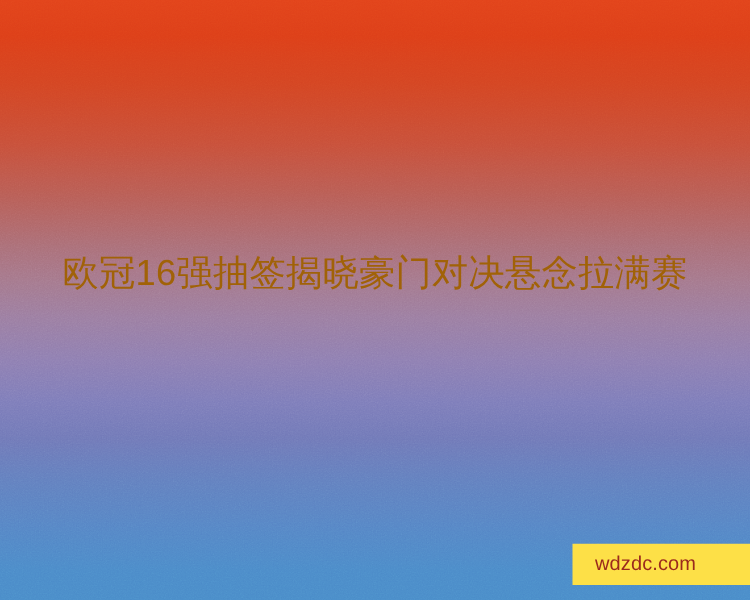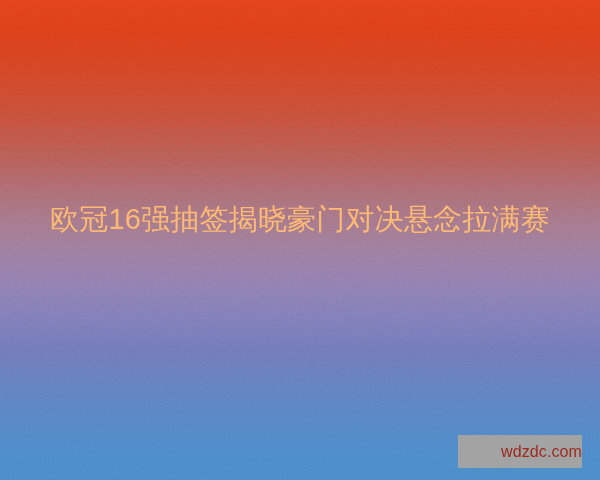--- a/index.html
+++ b/index.html
@@ -51,39 +51,40 @@
     pointer-events: none;
   }
 
   
   #headline {
     position: absolute;
     left: 30px;
     right: 30px;
     top: 198px;
     text-align: center;
-    color: #fdba74;
+    color: #a16207;
     font-size: 29px;
     line-height: 42px;
     letter-spacing: .2px;
     font-weight: 400;
     text-rendering: optimizeLegibility;
   }
 
   
   #watermark-badge {
     position: absolute;
     left: 458px;
     top: 435px;
     width: 124px;
     height: 33px;
-    background: #a3a3a3;
+    background: #fde047;
     display: flex;
     align-items: center;
-    justify-content: flex-end;
+    justify-content: flex-start;
+    padding-left: 18px;
   }
   #watermark-text {
     color: #9b2a1d;
     font-size: 16px;
     line-height: 1;
     letter-spacing: .1px;
     white-space: nowrap;
   }
 </style>
 </head>

